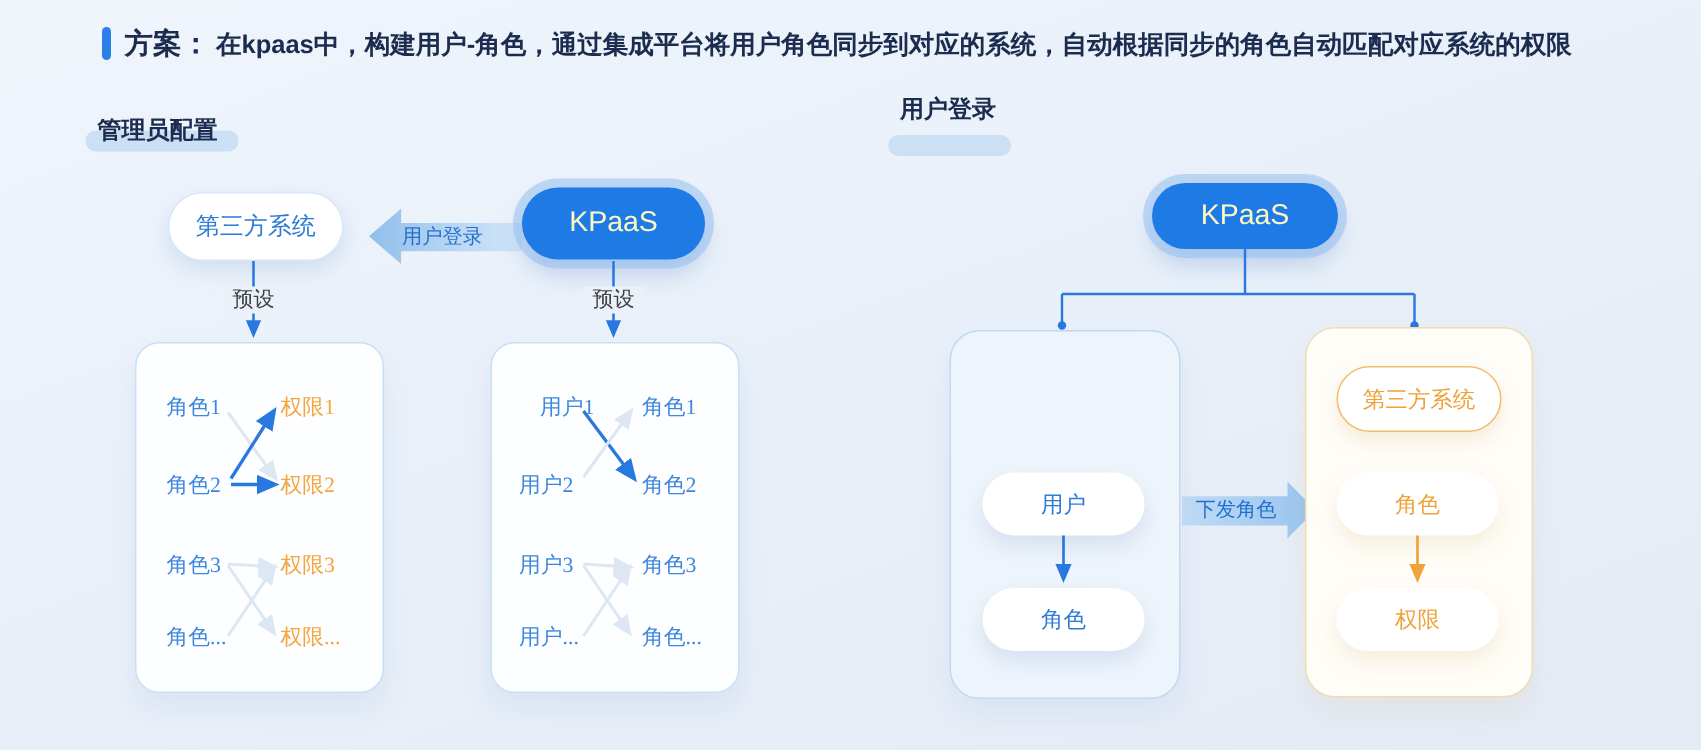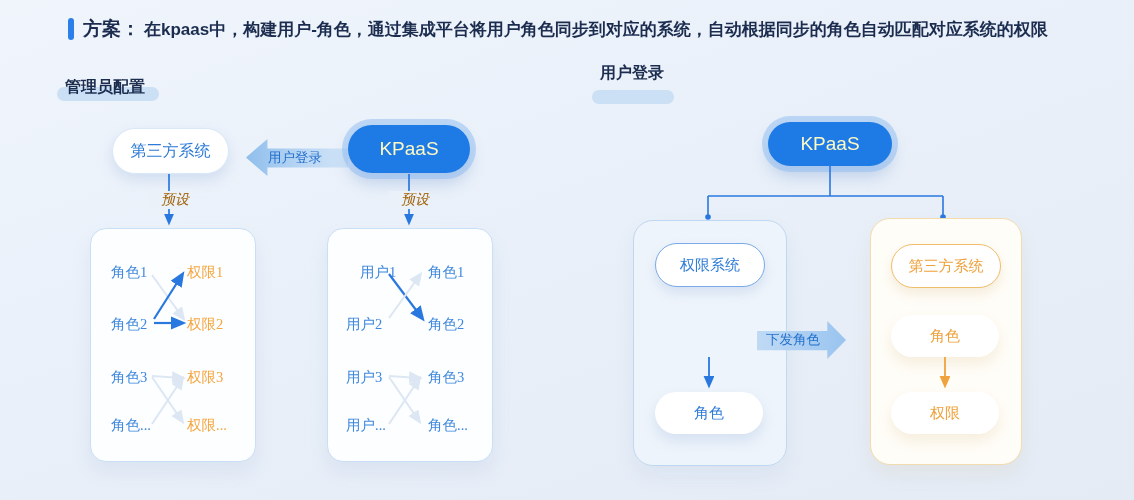--- a/index.html
+++ b/index.html
@@ -48,21 +48,21 @@
     background:linear-gradient(90deg,#8FBEEC 0%,#B9D6F3 55%,#D2E5F8 100%);
     clip-path:polygon(0 50%, 21% 0, 21% 26%, 100% 26%, 100% 77%, 21% 77%, 21% 100%);
     padding-left:22px;
   }
   .block-arrow-right {
     background:linear-gradient(90deg,#C0DAF5 0%,#99C4EF 100%);
     clip-path:polygon(100% 50%, 79% 0, 79% 26%, 0 26%, 0 77%, 79% 77%, 79% 100%);
     padding-left:9px;
   }
 
-  .preset-label { position:absolute; width:40px; text-align:right; font-size:14px; color:#a16207; background:#EAF1F9; z-index:2;font-style:italic; }
+  .preset-label { position:absolute; width:40px; text-align:center; font-size:14px; color:#404040; background:#EAF1F9; z-index:2; }
   .svg-abs { position:absolute; overflow:visible; }
 </style>
 </head>
 <body>
 
 <div class="canvas">
 
   <div class="title-row">
     <span class="title-bar"></span>
     <span class="title-prefix">方案：</span>
@@ -158,32 +158,32 @@
 
   <div class="pill pill-kpaas" style="left:768px;top:122px;width:124px;height:44px">KPaaS</div>
 
   <svg class="svg-abs" style="left:600px;top:160px" width="430" height="70">
     <path d="M230,6 V36 M108,36 H343 M108,36 V55 M343,36 V55" stroke="#2878E0" stroke-width="1.6" fill="none"></path>
     <circle cx="108" cy="57" r="2.8" fill="#2878E0"></circle>
     <circle cx="343" cy="57" r="2.8" fill="#2878E0"></circle>
   </svg>
 
   <div class="container-box container-blue" style="left:633px;top:220px;width:152px;height:244px"></div>
-  <div class="pill pill-bordered-blue" style="left:655px;top:243px;width:108px;height:42px">权限系统</div>
+  <div class="pill pill-plain-blue" style="left:655px;top:315px;width:108px;height:42px">用户</div>
   <svg class="svg-abs" style="left:701px;top:355px" width="16" height="40">
     <defs>
         <marker id="mVb" markerWidth="8" markerHeight="8" refX="5" refY="3" orient="auto">
           <path d="M0,0 L7,3 L0,6 Z" fill="#2878E0"></path>
         </marker>
       </defs>
     <line x1="8" y1="2" x2="8" y2="30" stroke="#2878E0" stroke-width="1.8" marker-end="url(#mVb)"></line>
   </svg>
   <div class="pill pill-plain-blue" style="left:655px;top:392px;width:108px;height:42px">角色</div>
 
-  <div class="block-arrow block-arrow-right" style="left:757px;top:321px;width:80px;height:38px">
+  <div class="block-arrow block-arrow-right" style="left:788px;top:321px;width:80px;height:38px">
     <span>下发角色</span>
   </div>
 
   <div class="container-box container-orange" style="left:870px;top:218px;width:150px;height:245px"></div>
   <div class="pill pill-bordered-orange" style="left:891px;top:244px;width:108px;height:42px">第三方系统</div>
   <div class="pill pill-plain-orange" style="left:891px;top:315px;width:108px;height:42px">角色</div>
   <svg class="svg-abs" style="left:937px;top:355px" width="16" height="40">
     <defs>
         <marker id="mVo" markerWidth="8" markerHeight="8" refX="5" refY="3" orient="auto">
           <path d="M0,0 L7,3 L0,6 Z" fill="#F0A23C"></path>

